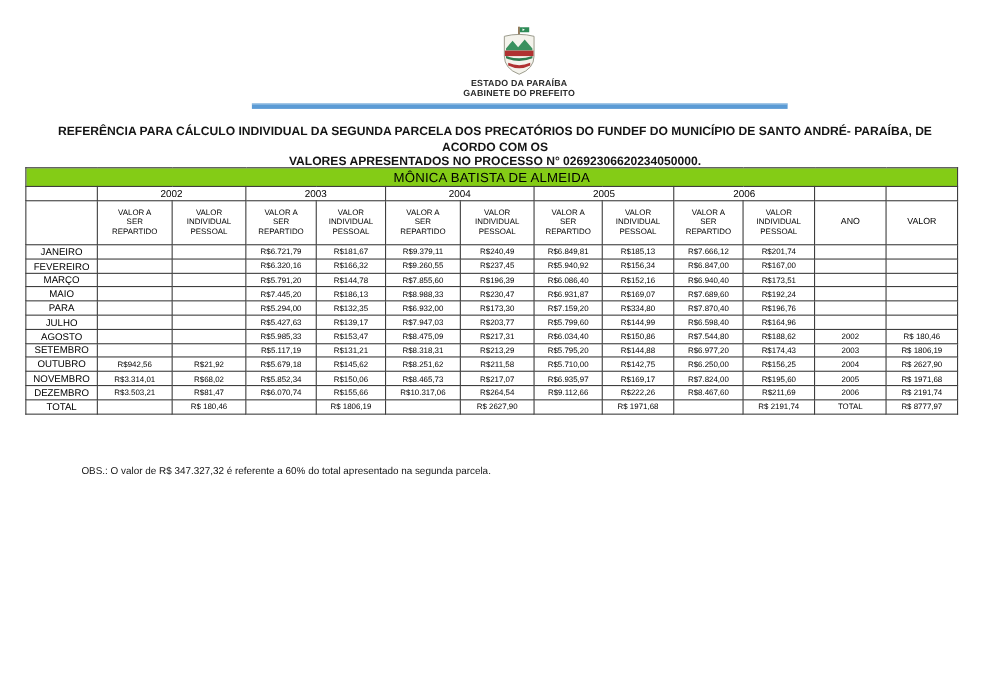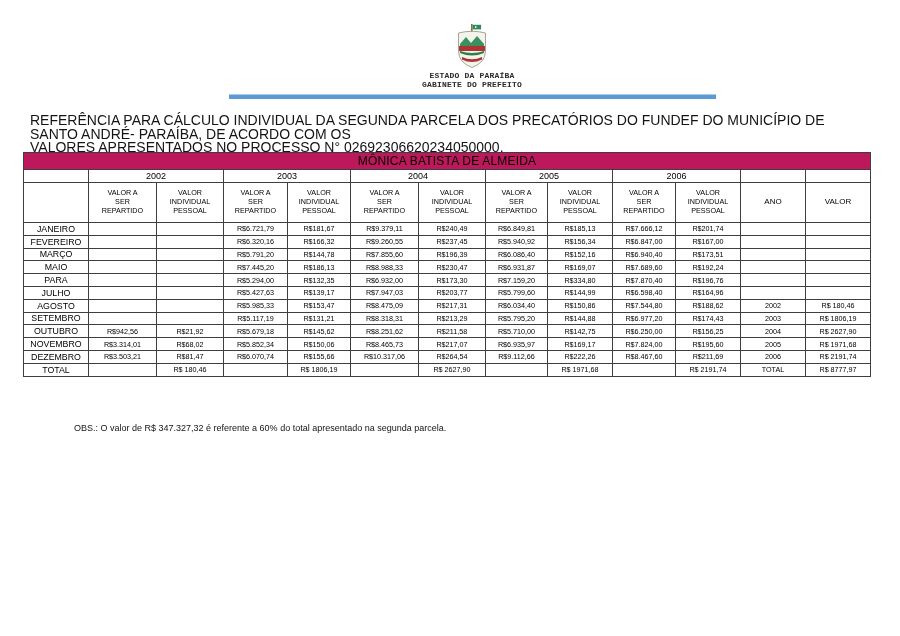--- a/index.html
+++ b/index.html
@@ -7,29 +7,29 @@
   body {
     width: 900px; height: 636px; background: #ffffff;
     font-family: "Liberation Sans", sans-serif; color: #000;
   }
   .page { position: relative; width: 900px; height: 636px; overflow: hidden; background: #fff; }
 
   
   .letterhead { position: absolute; top: 24px; left: 44px; right: 0; text-align: center; }
   .crest { display: block; margin: 0 auto 2px auto; }
   .lh-line {
-    font-family: Liberation Mono, monospace; font-weight: bold;
+    font-family: Liberation Sans, sans-serif; font-weight: bold;
     font-size: 8px; line-height: 8.8px; color: #2b2b2b; letter-spacing: 0.2px;
   }
   .rule { width: 487px; height: 5px; margin: 4px auto 0 auto; background: #5B9BD5; border-top: 1px solid #a8cbe8; }
 
   
   .doc-title {
-    position: absolute; top: 114px; left: 30px; width: 840px; 
-    font-weight: normal; font-size: 14px; line-height: 13.5px; color: #141414;
+    position: absolute; top: 114px; left: 30px; width: 840px; text-align: center;
+    font-weight: bold; font-size: 11px; line-height: 13.5px; color: #141414;
   }
 
   
   table.main {
     position: absolute; top: 152px; left: 23px; width: 847px;
     border-collapse: collapse; table-layout: fixed;
   }
   .main td, .main th {
     border: 1px solid #3f3f3f; padding: 0; text-align: center;
     vertical-align: middle; overflow: hidden; font-weight: normal;
@@ -82,21 +82,21 @@
       <col style="width:67px">
         <col style="width:62px">
         <col style="width:65px">
       <col style="width:63px">
         <col style="width:65px">
         <col style="width:65px">
       <col style="width:65px">
     </colgroup>
     <thead>
       <tr>
-        <th class="banner" colspan="13" style="background: #be185d;">MÔNICA BATISTA DE ALMEIDA</th>
+        <th class="banner" colspan="13" style="background: #84cc16;">MÔNICA BATISTA DE ALMEIDA</th>
       </tr>
       <tr>
           <td class="empty-cell"></td>
           <td class="year-cell" colspan="2">2002</td>
           <td class="year-cell" colspan="2">2003</td>
           <td class="year-cell" colspan="2">2004</td>
           <td class="year-cell" colspan="2">2005</td>
           <td class="year-cell" colspan="2">2006</td>
           <td class="empty-cell"></td>
           <td class="empty-cell"></td>

